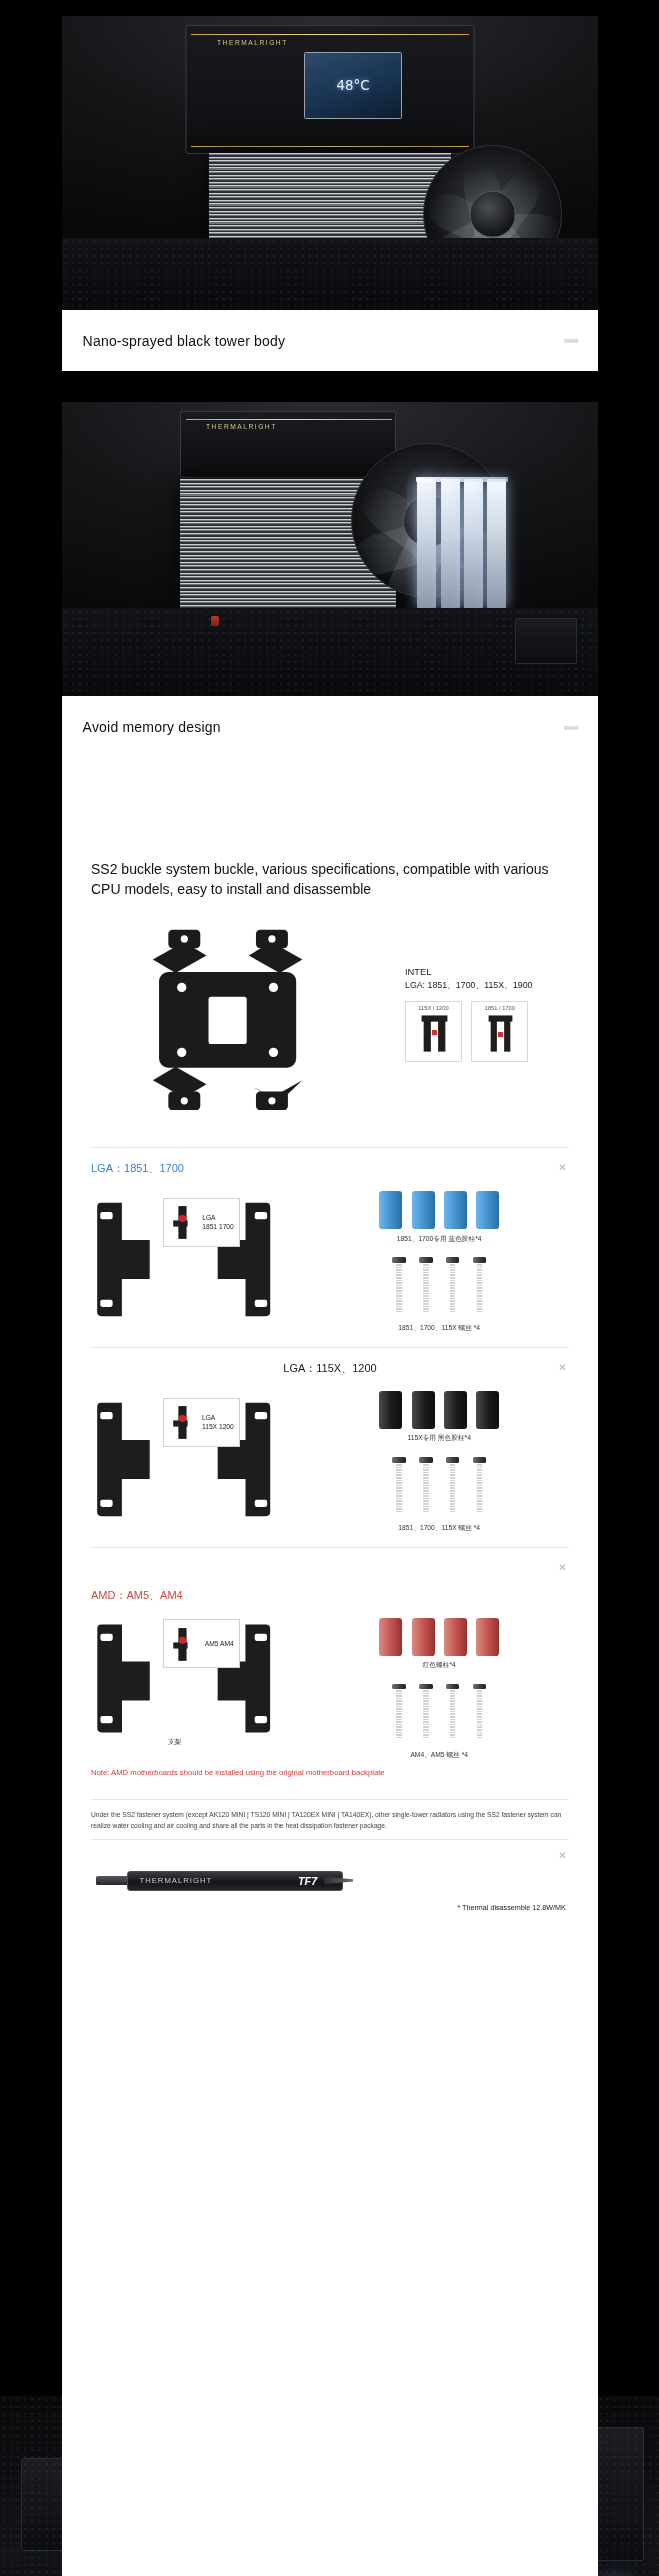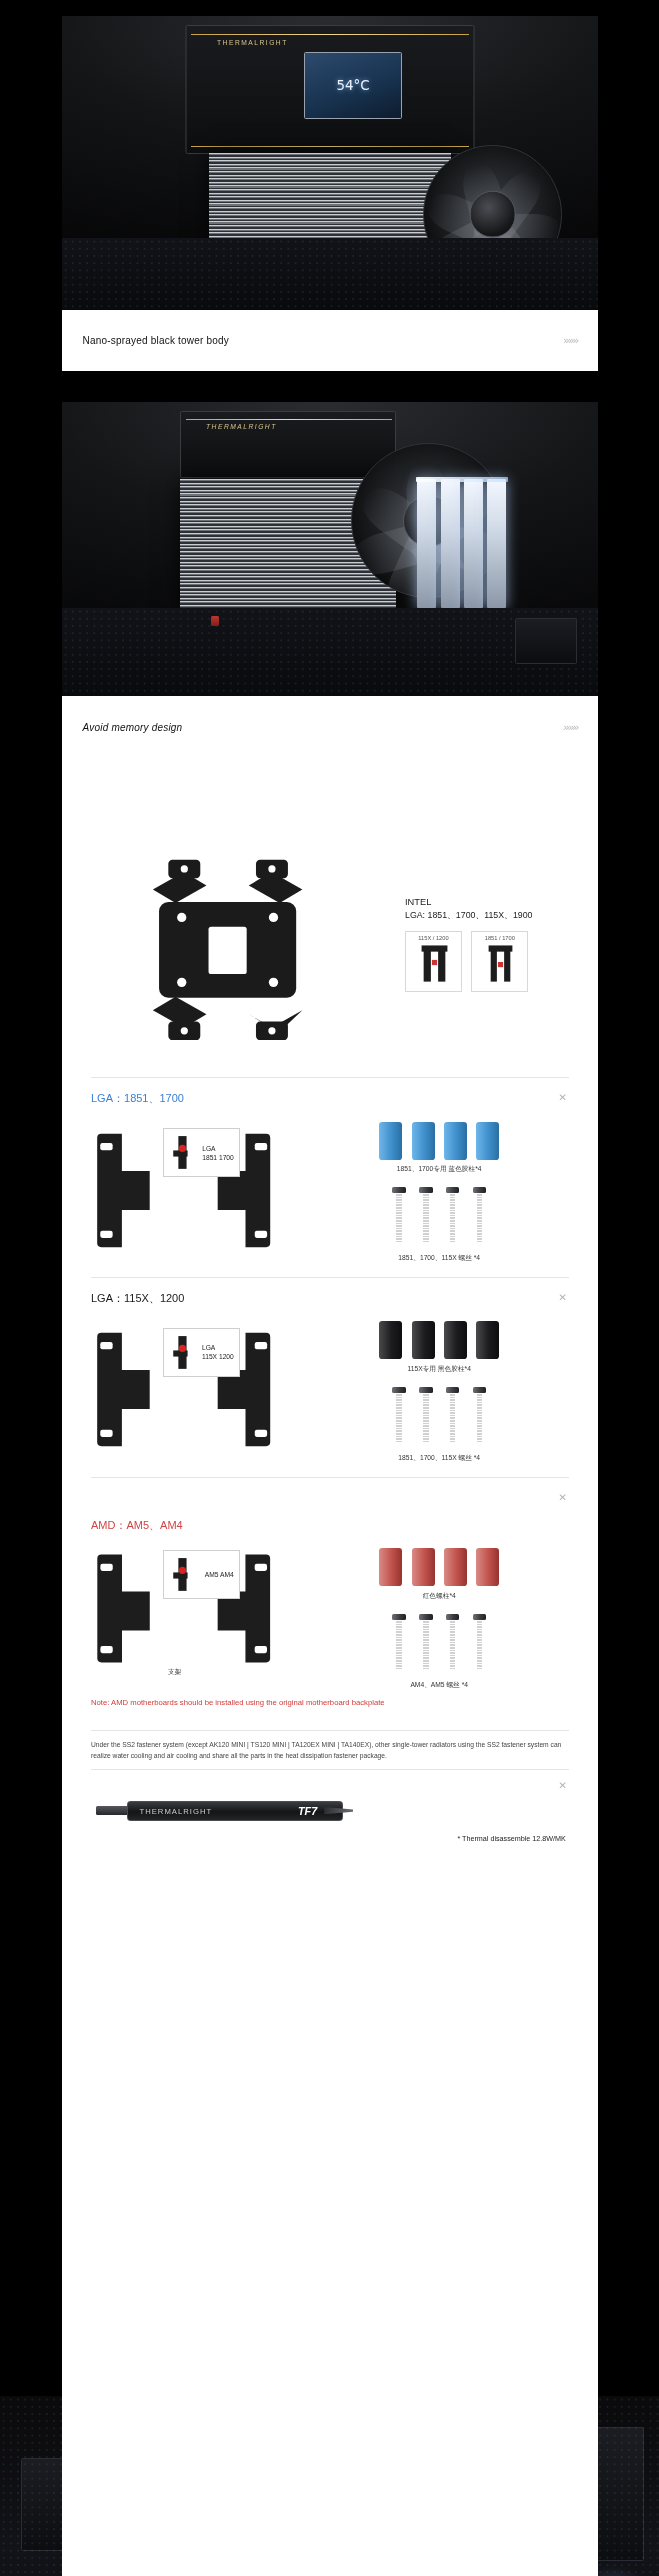--- a/index.html
+++ b/index.html
@@ -21,21 +21,21 @@
     overflow: hidden;
     background: #0b0b0d;
   }
   .caption-row {
     display: flex;
     align-items: center;
     justify-content: space-between;
     padding: 0 20.6px;
   }
   .caption-text {
-    font-size: 10px;
+    font-size: 14px;
     color: #111;
     letter-spacing: 0.2px;
   }
   .chevrons {
     color: #b9b9b9;
     font-size: 11.3px;
     letter-spacing: -2.1px;
     font-family: "DejaVu Sans", sans-serif;
   }
 
@@ -176,21 +176,21 @@
   
   .sec {
     border-top: 0.5px solid #e4e4e4;
     padding: 13.4px 0 9.3px 0;
     position: relative;
   }
   .sec-title {
     font-size: 11px; margin-bottom: 6.2px;
   }
   .sec-title.blue { color: #3b7fd4; }
-  .sec-title.black { color: #1a1a1a; }
+  .sec-title.black { color: #1a1a1a; text-align: center; }
   .sec-title.red { color: #d04545; margin-top: 27px; }
   .sec-x {
     position: absolute; right: 2.1px; top: 13.4px;
     font-size: 10.3px; color: #b6b6b6;
     font-family: "DejaVu Sans", sans-serif;
   }
   .sec-body { display: flex; gap: 12.4px; }
   .sec-left { width: 206px; position: relative; }
   .sec-right { flex: 1; }
 
@@ -313,21 +313,21 @@
 
 <div class="card" id="block-cooler-body" style="position:absolute; top:15.5px; height:355px;">
   <div class="photo photo-tall" style="height:294px;">
     <div class="cooler-scene">
 
       <div class="top-plate" style="top:9.3px; width:289px; height:129px;"></div>
       <div class="gold-line" style="left:129px; top:18.5px; width:278px;"></div>
       <div class="gold-line" style="left:129px; top:130px; width:278px;"></div>
       <div class="brand-text" style="left:155px; top:23px;">THERMALRIGHT</div>
 
-      <div class="die-window" style="left:242px; top:36px; width:98px; height:67px;">54°C</div>
+      <div class="die-window" style="left:242px; top:36px; width:98px; height:67px;">48°C</div>
 
       <div class="fin-stack" style="top:137px; width:242px; height:108px;"></div>
 
       <div class="fan-circle" style="left:361px; top:129px; width:139px; height:139px;">
         <div class="fan-blade" style="transform:rotate(0deg)"></div>
         <div class="fan-blade" style="transform:rotate(51deg)"></div>
         <div class="fan-blade" style="transform:rotate(102deg)"></div>
         <div class="fan-blade" style="transform:rotate(153deg)"></div>
         <div class="fan-blade" style="transform:rotate(204deg)"></div>
         <div class="fan-blade" style="transform:rotate(255deg)"></div>
@@ -338,21 +338,21 @@
       <div class="mobo-strip" style="left:0; top:222px; width:536px; height:72px;"></div>
       <div class="pcb-dots" style="left:0; top:222px; width:536px; height:72px;"></div>
     </div>
   </div>
   <div class="caption-row" style="height:62px;">
     <div class="caption-text">Nano-sprayed black tower body</div>
     <div class="chevrons">»»»</div>
   </div>
 </div>
 
-<div class="card" id="block-memory" style="position:absolute; top:402px; height:446px;font-style:italic;">
+<div class="card" id="block-memory" style="position:absolute; top:402px; height:446px;">
   <div class="photo photo-tall" style="height:294px;">
     <div class="cooler-scene">
       <div class="top-plate" style="left:118px; transform:none; top:9.3px; width:216px; height:67px;"></div>
       <div class="gold-line" style="left:124px; top:16.5px; width:206px;"></div>
       <div class="brand-text" style="left:144px; top:20.6px;">THERMALRIGHT</div>
       <div class="fin-stack" style="left:118px; transform:none; top:77px; width:216px; height:129px;"></div>
       <div class="fan-circle" style="left:289px; top:41px; width:155px; height:155px;">
         <div class="fan-blade" style="transform:rotate(12deg)"></div>
         <div class="fan-blade" style="transform:rotate(63deg)"></div>
         <div class="fan-blade" style="transform:rotate(114deg)"></div>
@@ -382,20 +382,21 @@
 
 <div id="bottom-band" style="top:2396px; height:387px;">
   <div class="band-chip" style="left:20.6px; top:62px; width:72px; height:93px;"></div>
   <div class="band-chip" style="left:577px; top:31px; width:67px; height:134px;"></div>
   <div class="band-glow" style="left:572px; top:170px; width:82px; height:62px;"></div>
   <div class="pcb-dots" style="left:0; top:0; width:659px; height:387px;"></div>
 </div>
 
 <div class="card" id="block-ss2" style="position:absolute; top:835px; height:1855px;">
 
+  <div class="ss2-head">SS2 buckle system buckle, various specifications, compatible with various CPU models, easy to install and disassemble</div>
 
   <div class="ss2-inner">
 
     <div class="bracket-diagram">
       <svg class="bracket-svg" width="299" height="227" viewBox="0 0 580 440">
         <g fill="#1b1b1b">
 
           <path d="M150,120 h230 a18,18 0 0 1 18,18 v150 a18,18 0 0 1 -18,18 h-230 a18,18 0 0 1 -18,-18 v-150 a18,18 0 0 1 18,-18 z"></path>
 
           <path d="M120,96 l60,-34 l44,26 l-60,34 z"></path>

